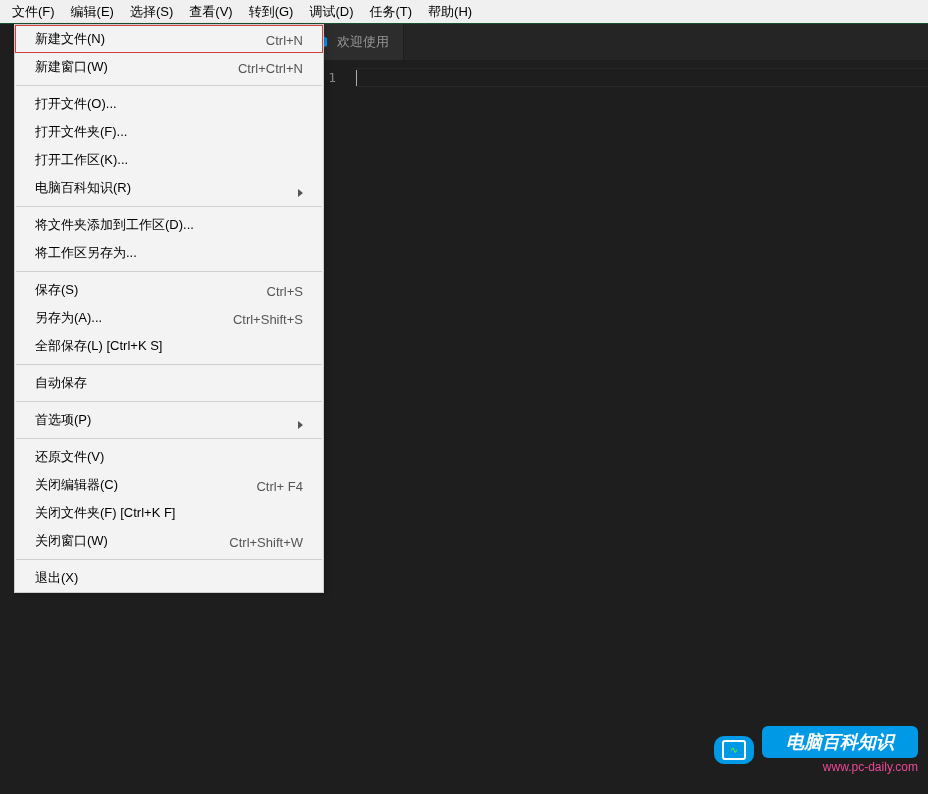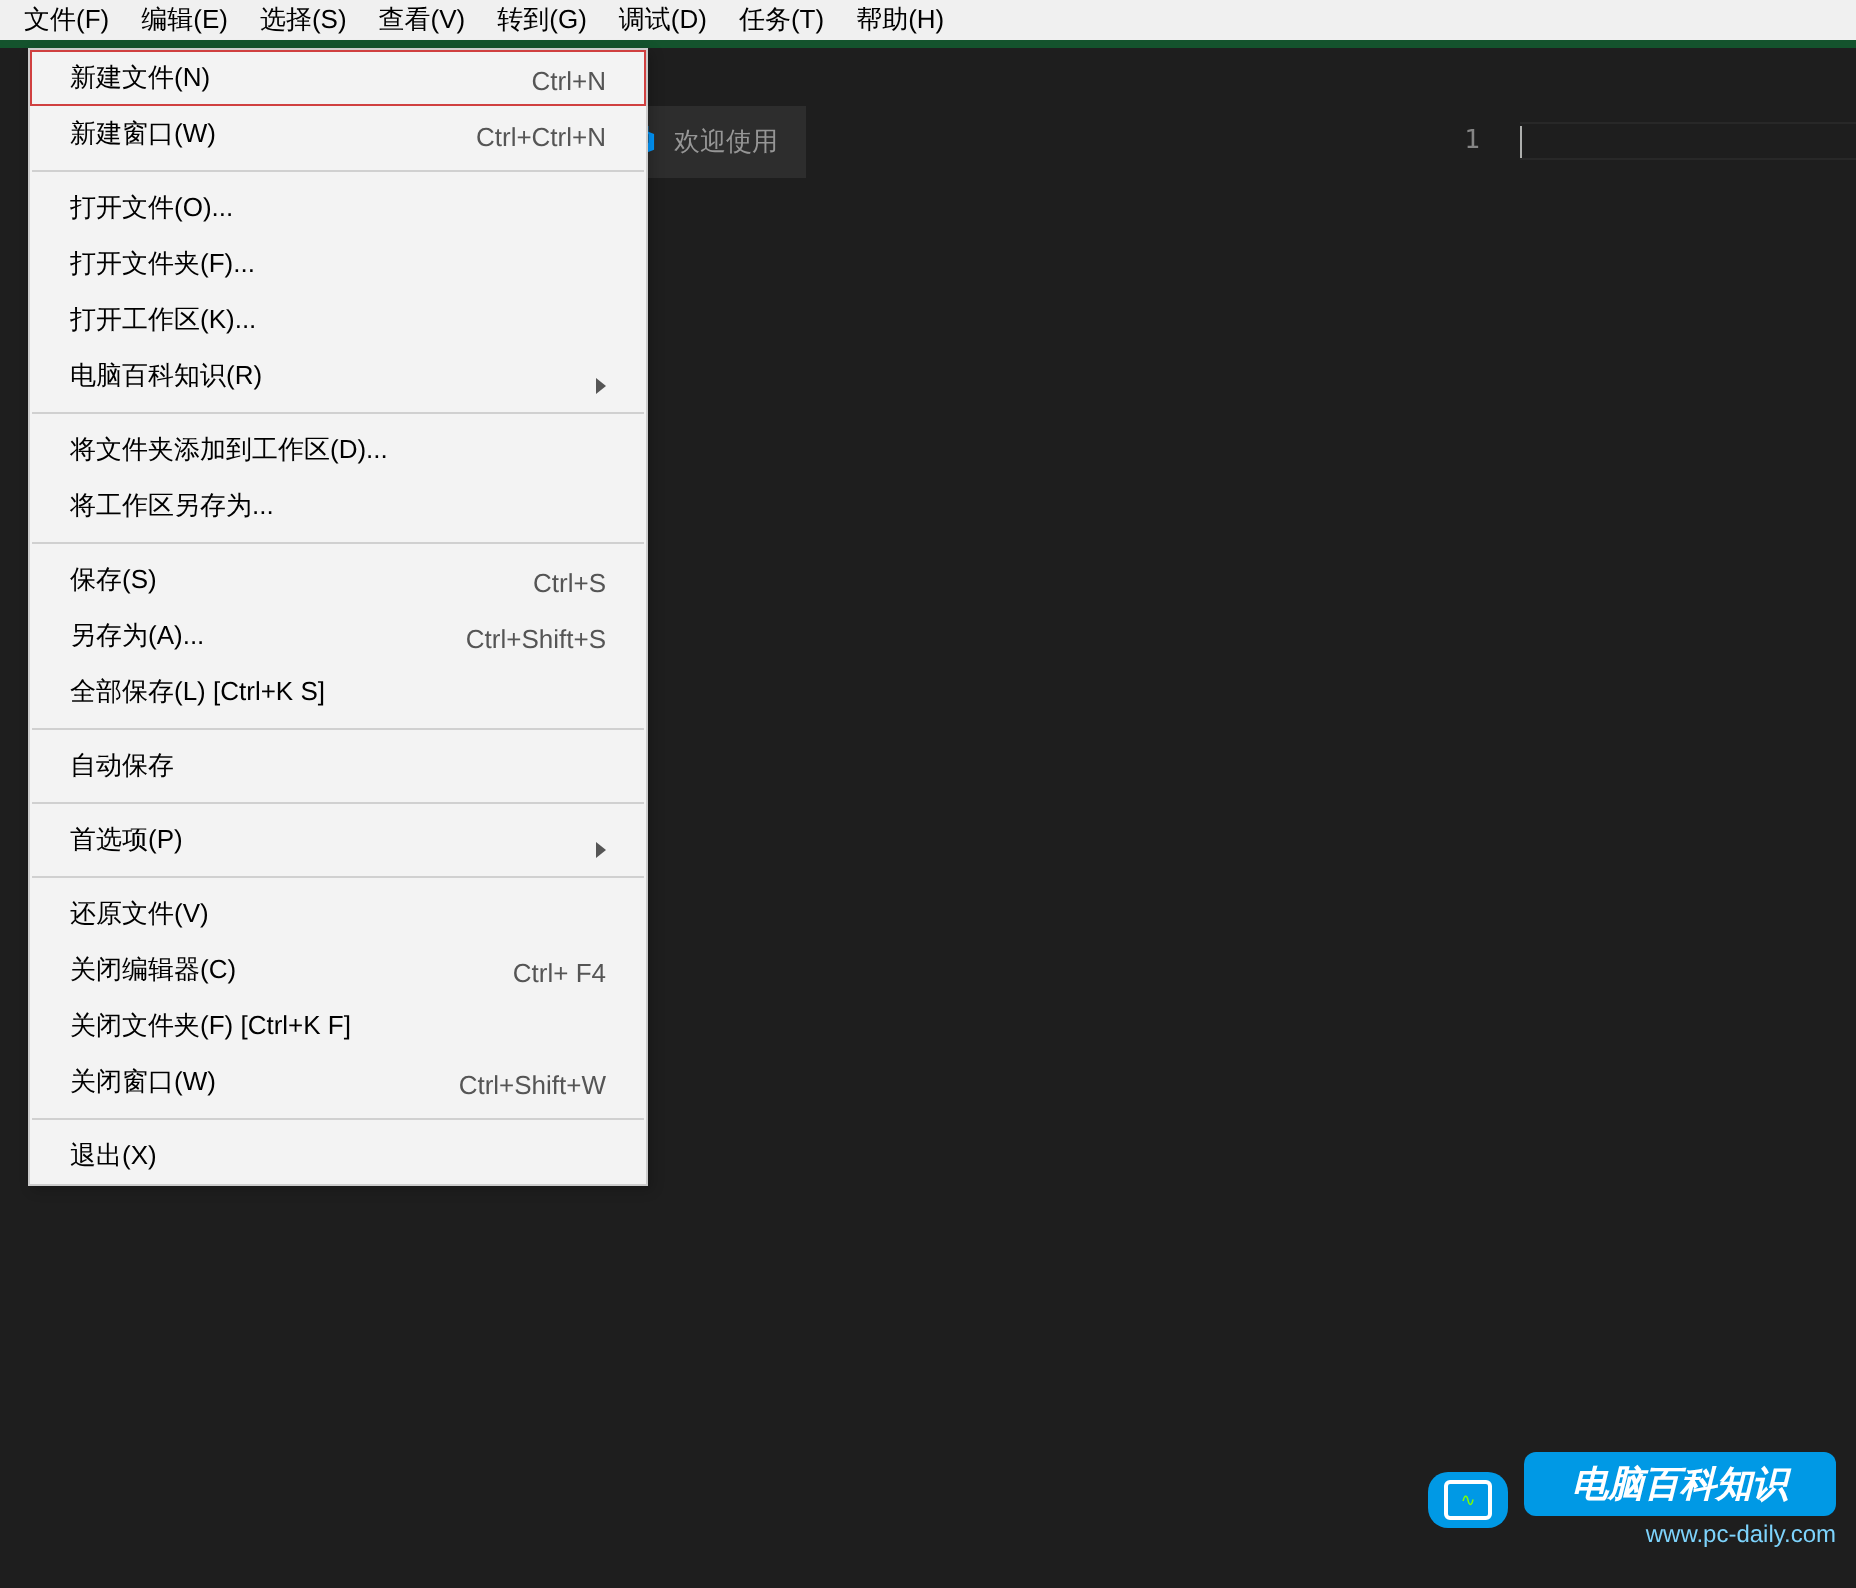--- a/index.html
+++ b/index.html
@@ -11,21 +11,21 @@
       overflow: hidden;
       background: #1e1e1e;
       position: relative;
     }
     .menubar {
       background: #f0f0f0;
       height: 24px;
       display: flex;
       align-items: center;
       padding: 0 4px;
-      border-bottom: 4px solid #14532d;
+      border-bottom: 1px solid #14532d;
     }
     .menubar-item {
       padding: 3px 8px;
       cursor: pointer;
       color: #000;
       font-size: 13px;
     }
     .dropdown {
       position: absolute;
       top: 24px;
@@ -67,22 +67,21 @@
       top: 24px;
       left: 0;
       right: 0;
       bottom: 0;
       background: #1e1e1e;
       display: flex;
     }
     .main-editor {
       flex: 1;
       display: flex;
-      flex-direction: row;
-      margin-top: 29px;
+      flex-direction: column;
     }
     .tabs-row {
       height: 36px;
       background: #252526;
       display: flex;
       align-items: stretch;
       margin-left: 300px;
     }
     .tab {
       display: flex;
@@ -308,15 +307,15 @@
   </div>
 
 <div class="watermark">
   <div class="wm-badge">
     <div class="wm-monitor">
       <span class="wm-pulse">∿</span>
     </div>
   </div>
   <div>
     <div class="wm-text">电脑百科知识</div>
-    <div class="wm-url" style="text-align:right;color:#7dd3fc;">www.pc-daily.com</div>
+    <div class="wm-url" style="text-align:right;color:#ec4899;">www.pc-daily.com</div>
   </div>
 </div>
 
 </body></html>

